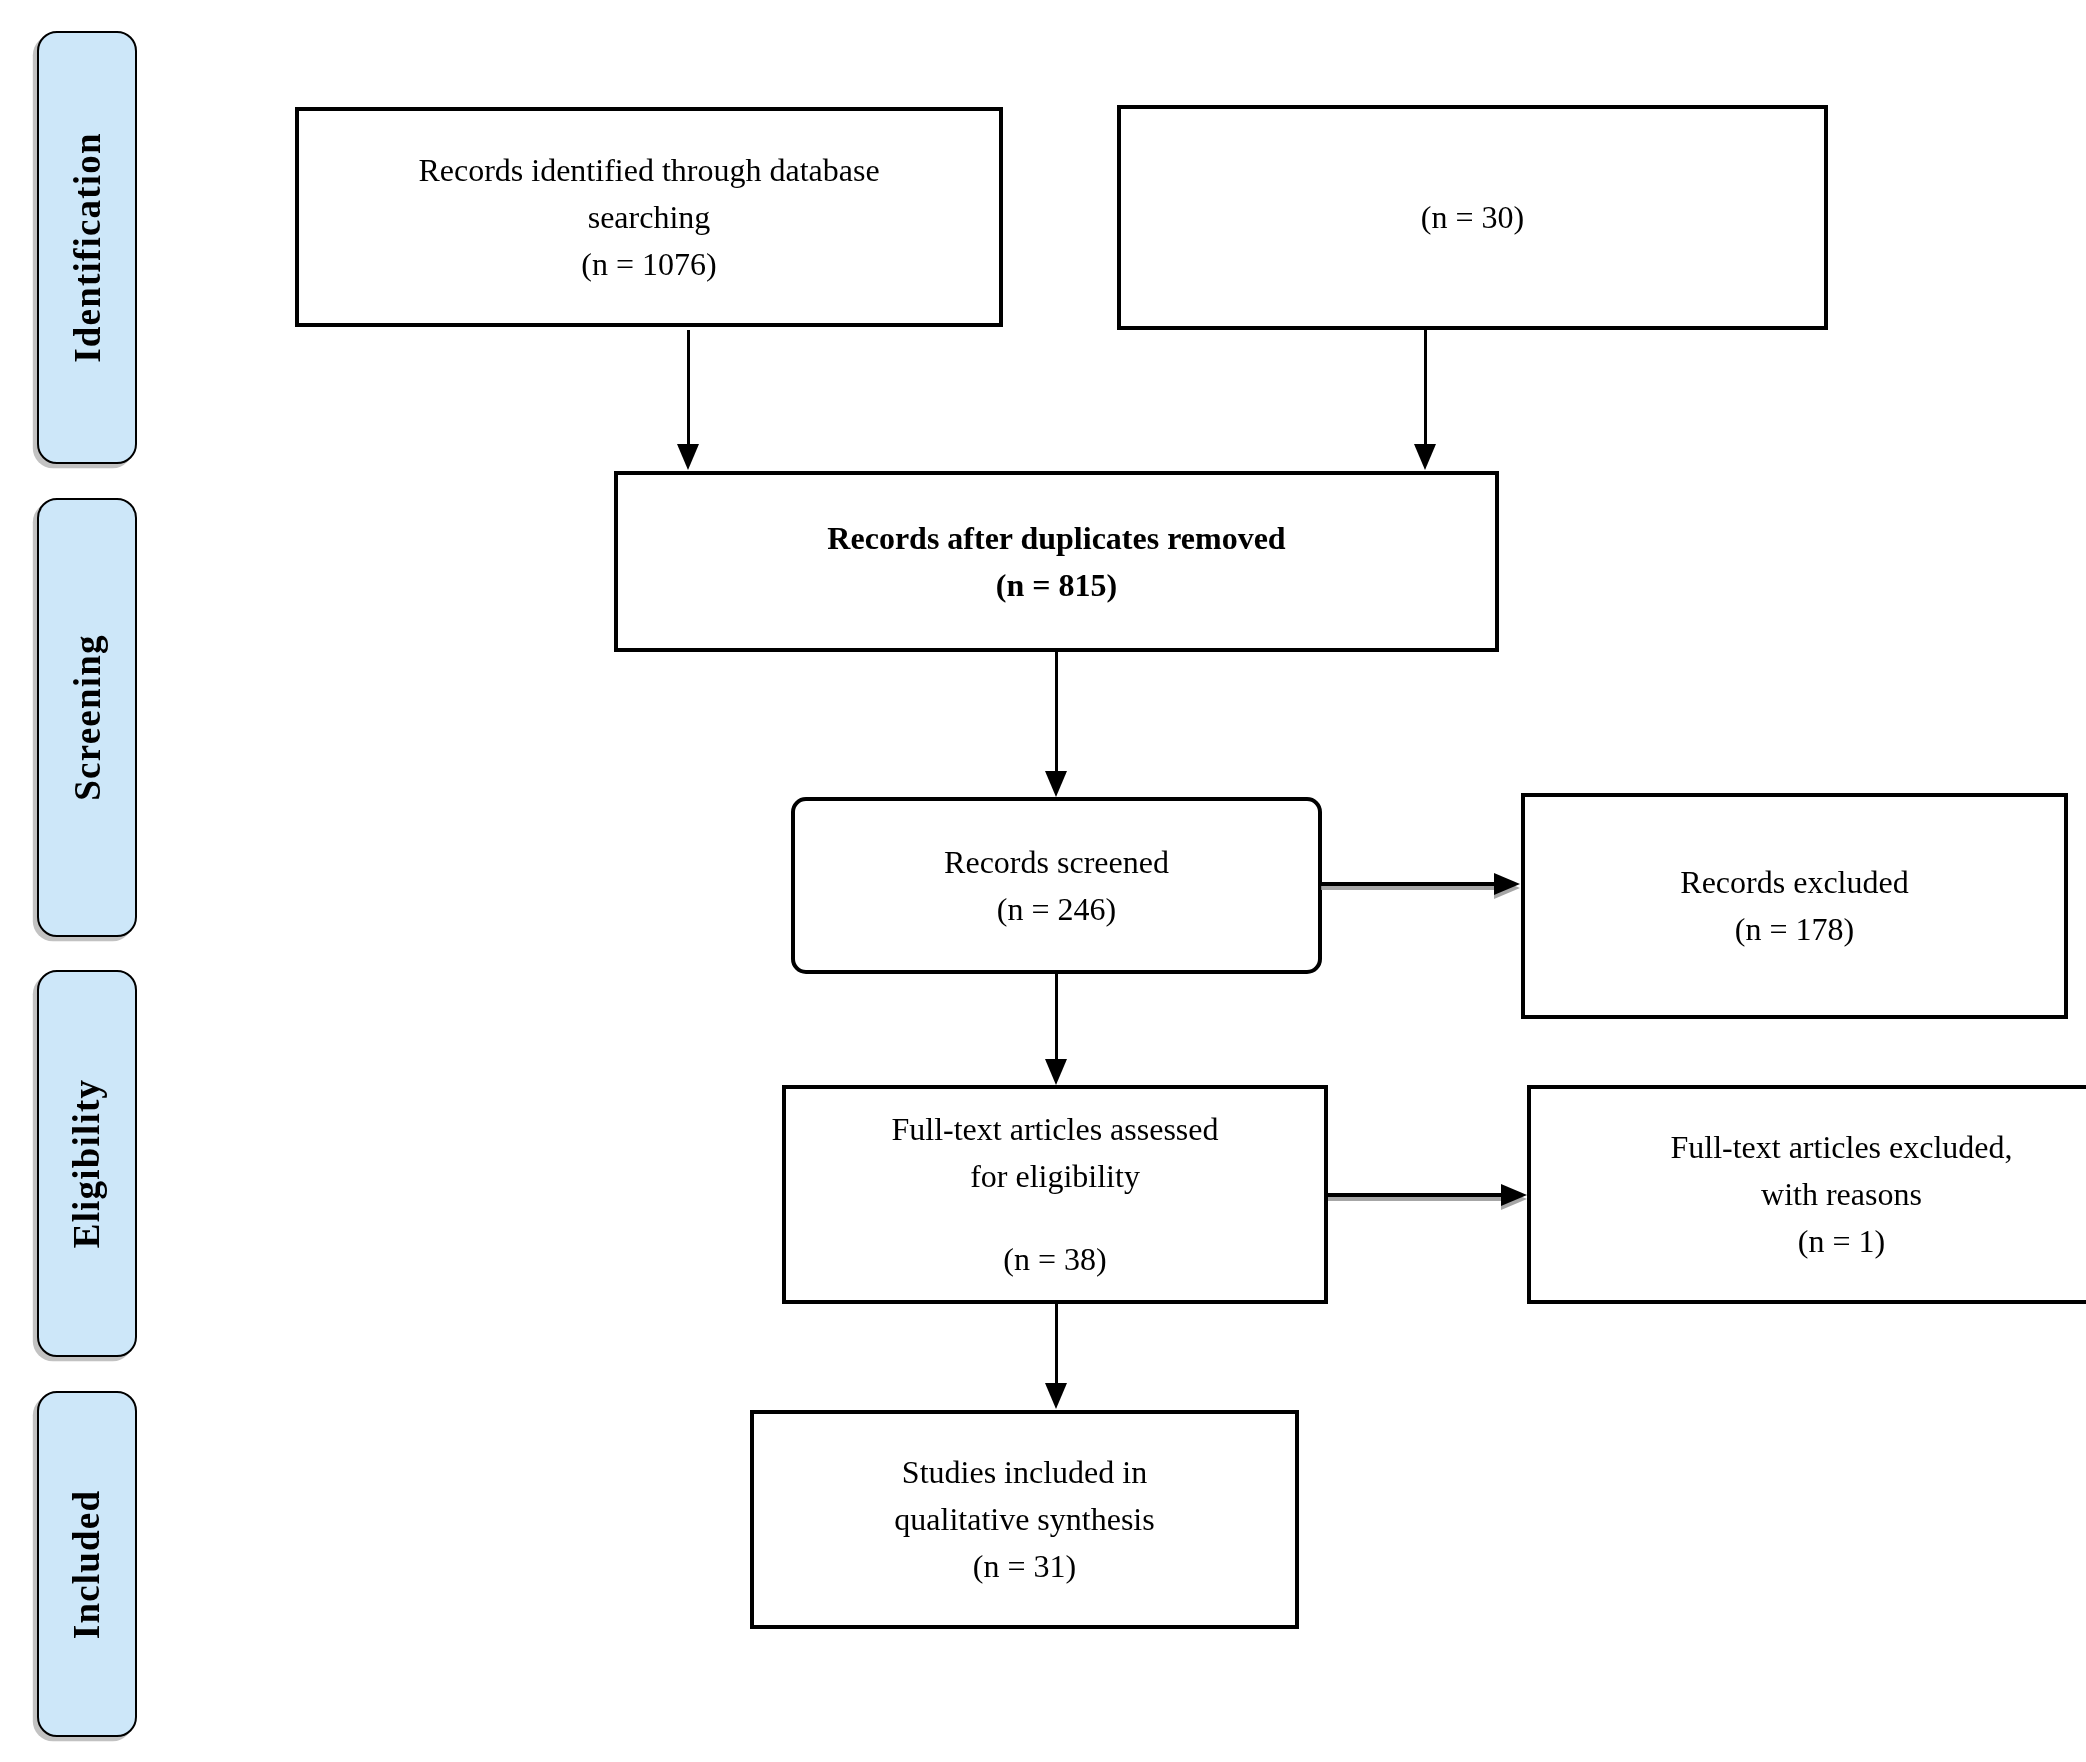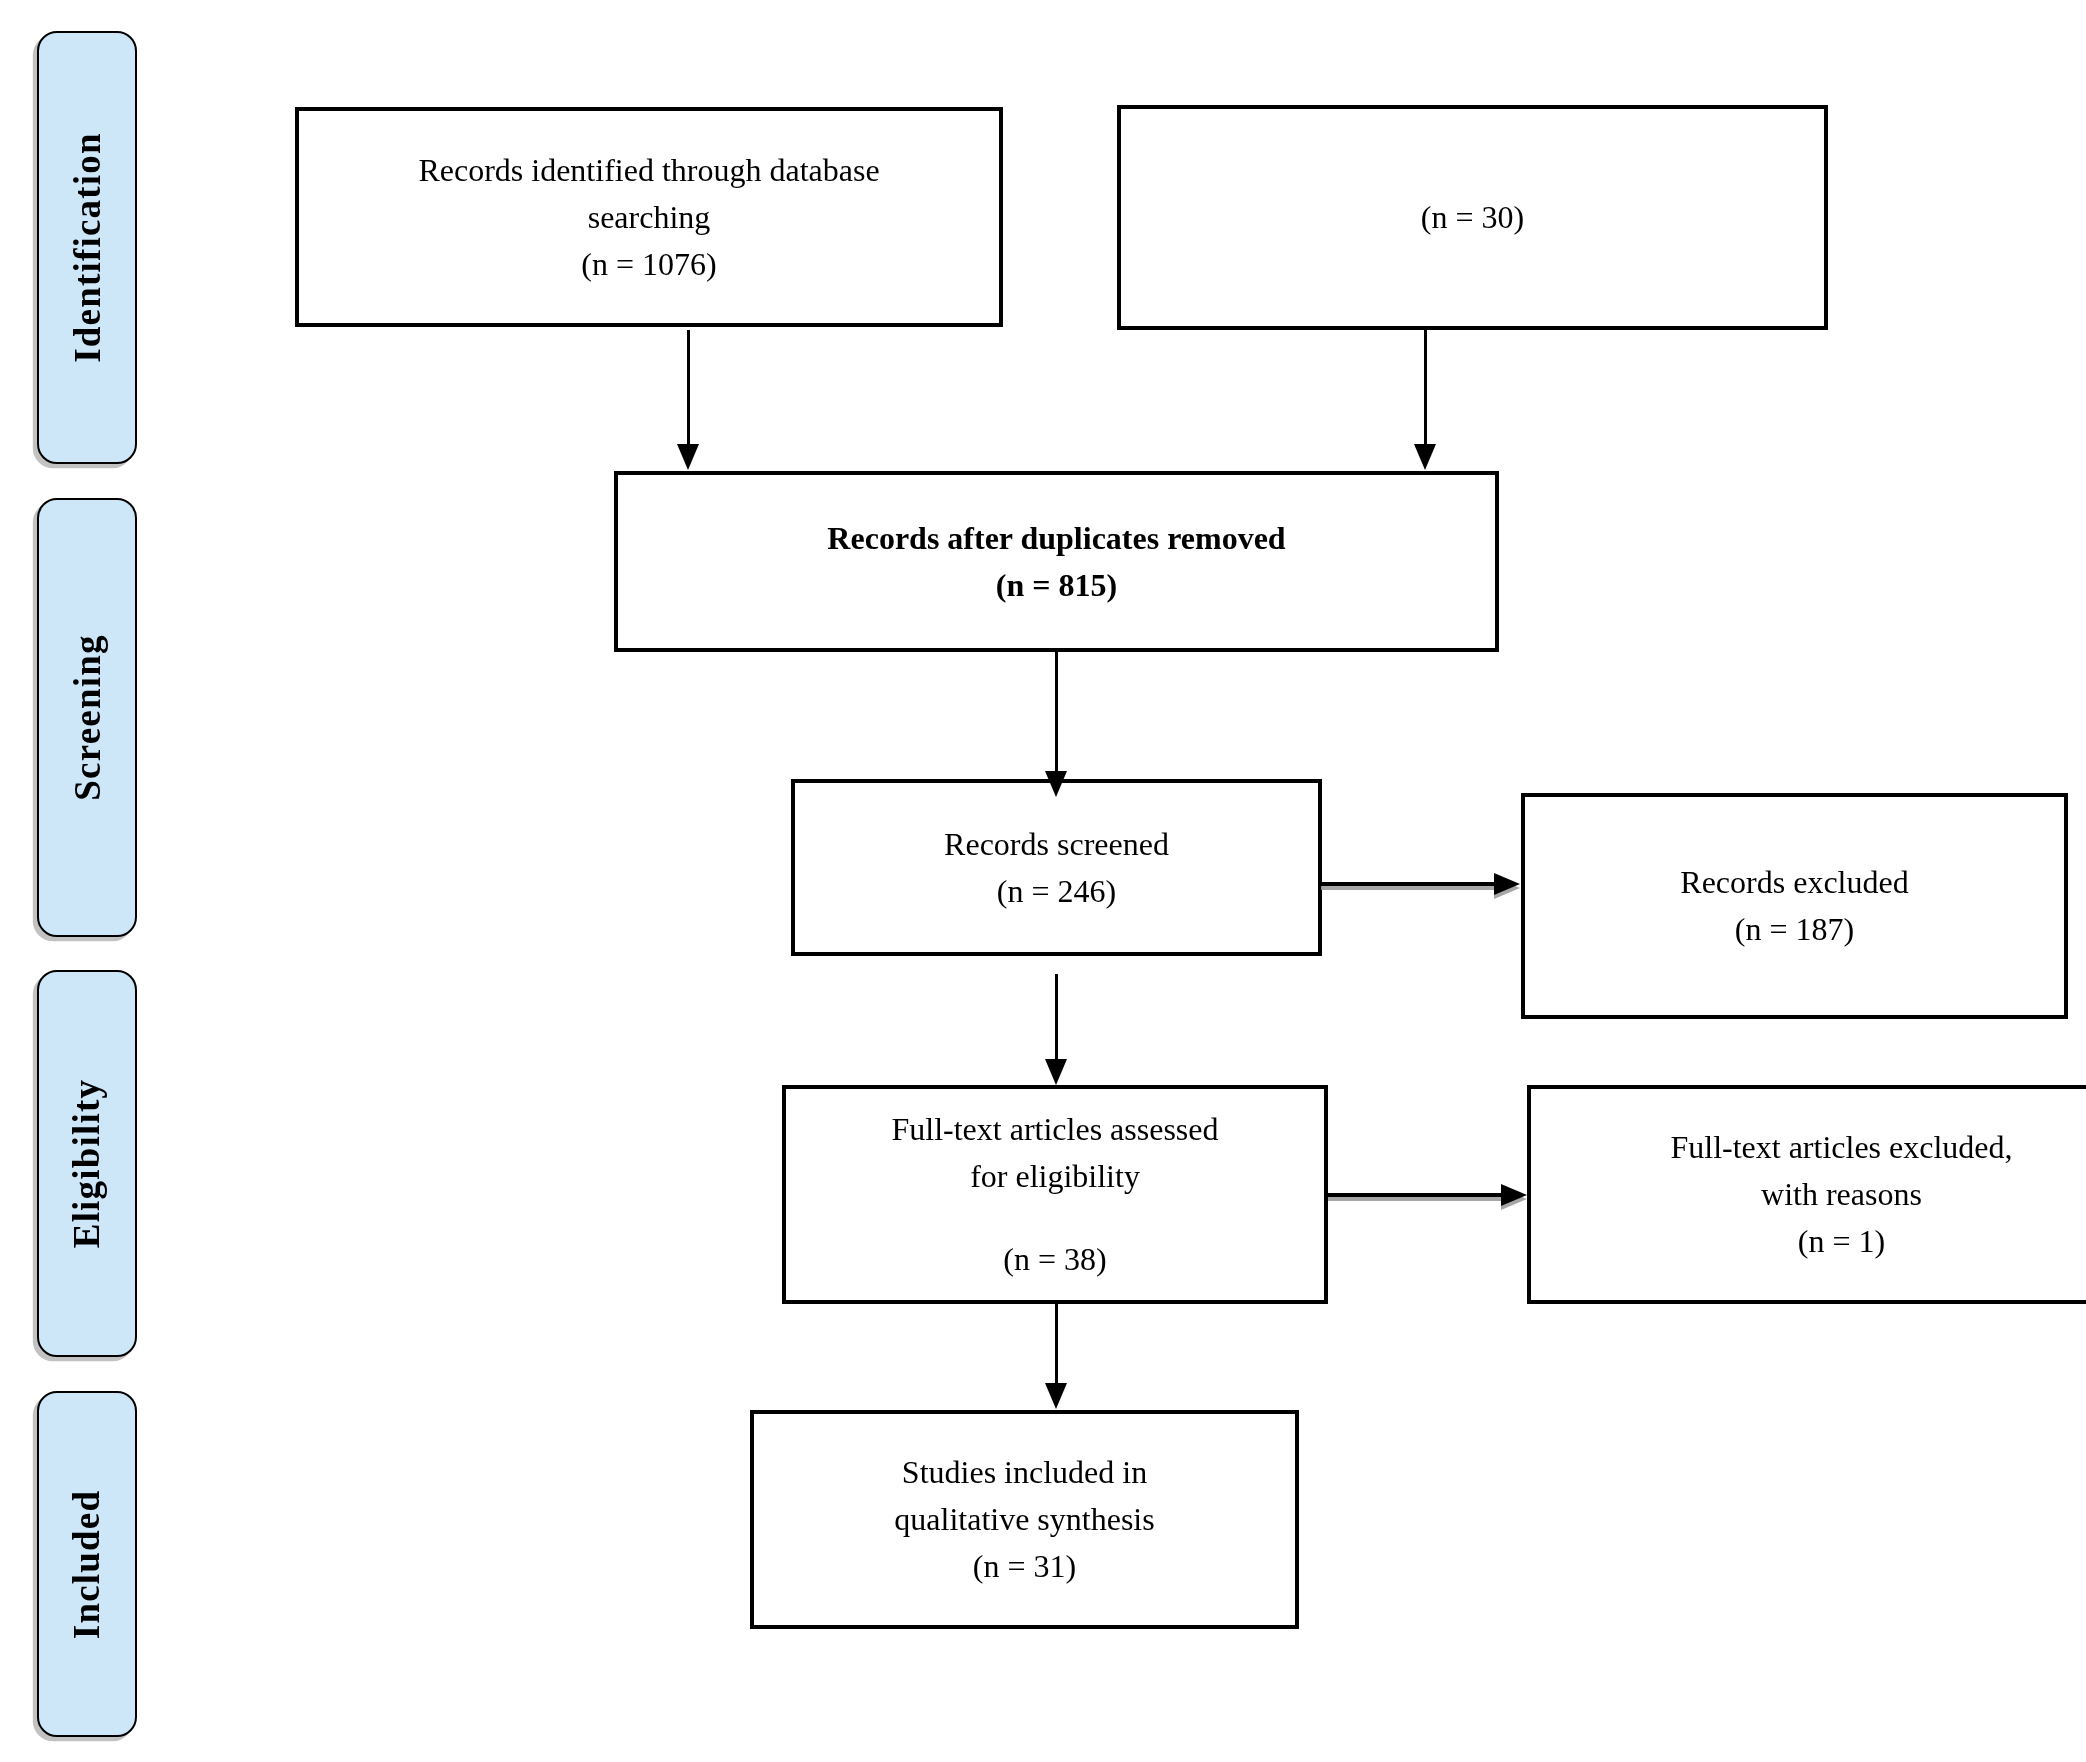--- a/index.html
+++ b/index.html
@@ -53,21 +53,21 @@
     font-size: 32px;
     line-height: 47px;
     padding: 6px 18px;
   }
   .fbox .lbl { white-space: pre-line; display: block; }
   .fbox .cnt { display: block; }
 
   #box-records-identified      { left: 295px;  top: 107px;  width: 708px; height: 220px; }
   #box-additional-records      { left: 1117px; top: 105px;  width: 711px; height: 225px; }
   #box-after-duplicates        { left: 614px; top: 471px;  width: 885px; height: 181px; font-weight: bold; }
-  #box-records-screened        { left: 791px; top: 779px; width: 531px;  height: 177px; }
+  #box-records-screened        { left: 791px; top: 797px; width: 531px;  height: 177px; border-radius: 15px; }
   #box-records-excluded        { left: 1521px; top: 793px; width: 547px;  height: 226px; }
   #box-fulltext-assessed       { left: 782px; top: 1085px; width: 546px;  height: 219px; gap: 36px; }
   #box-fulltext-excluded       { left: 1527px; top: 1085px; width: 629px;  height: 219px; }
   #box-studies-included        { left: 750px; top: 1410px; width: 549px;  height: 219px; }
 
   
   .varrow {
     position: absolute;
     width: 22.7px;
     display: flex;
@@ -141,21 +141,21 @@
   <div class="fbox" id="box-after-duplicates">
     <span class="lbl">Records after duplicates removed</span>
     <span class="cnt">(n = 815)</span>
   </div>
   <div class="fbox" id="box-records-screened">
     <span class="lbl">Records screened</span>
     <span class="cnt">(n = 246)</span>
   </div>
   <div class="fbox" id="box-records-excluded">
     <span class="lbl">Records excluded</span>
-    <span class="cnt">(n = 187)</span>
+    <span class="cnt">(n = 178)</span>
   </div>
   <div class="fbox" id="box-fulltext-assessed">
     <span class="lbl">Full-text articles assessed
 for eligibility</span>
     <span class="cnt">(n = 38)</span>
   </div>
   <div class="fbox" id="box-fulltext-excluded">
     <span class="lbl">Full-text articles excluded,
 with reasons</span>
     <span class="cnt">(n = 1)</span>

